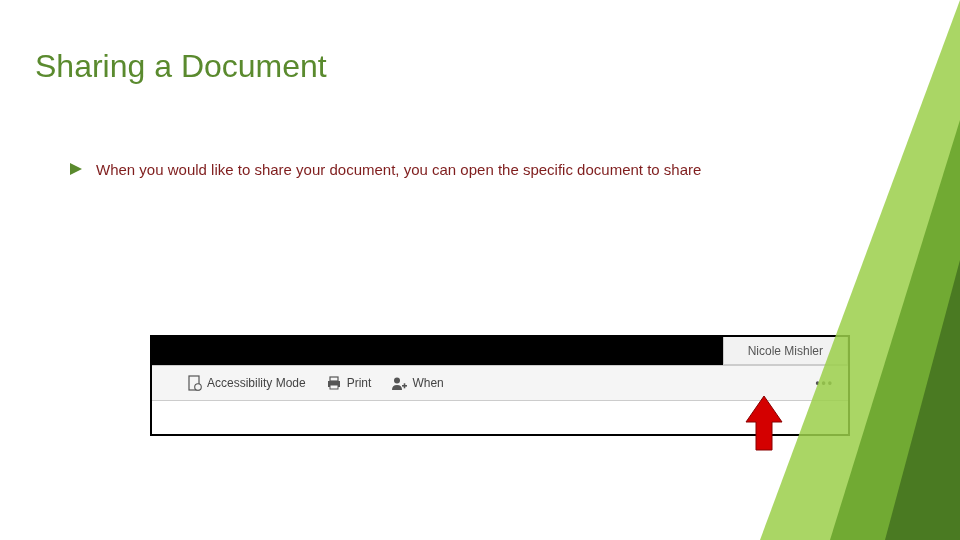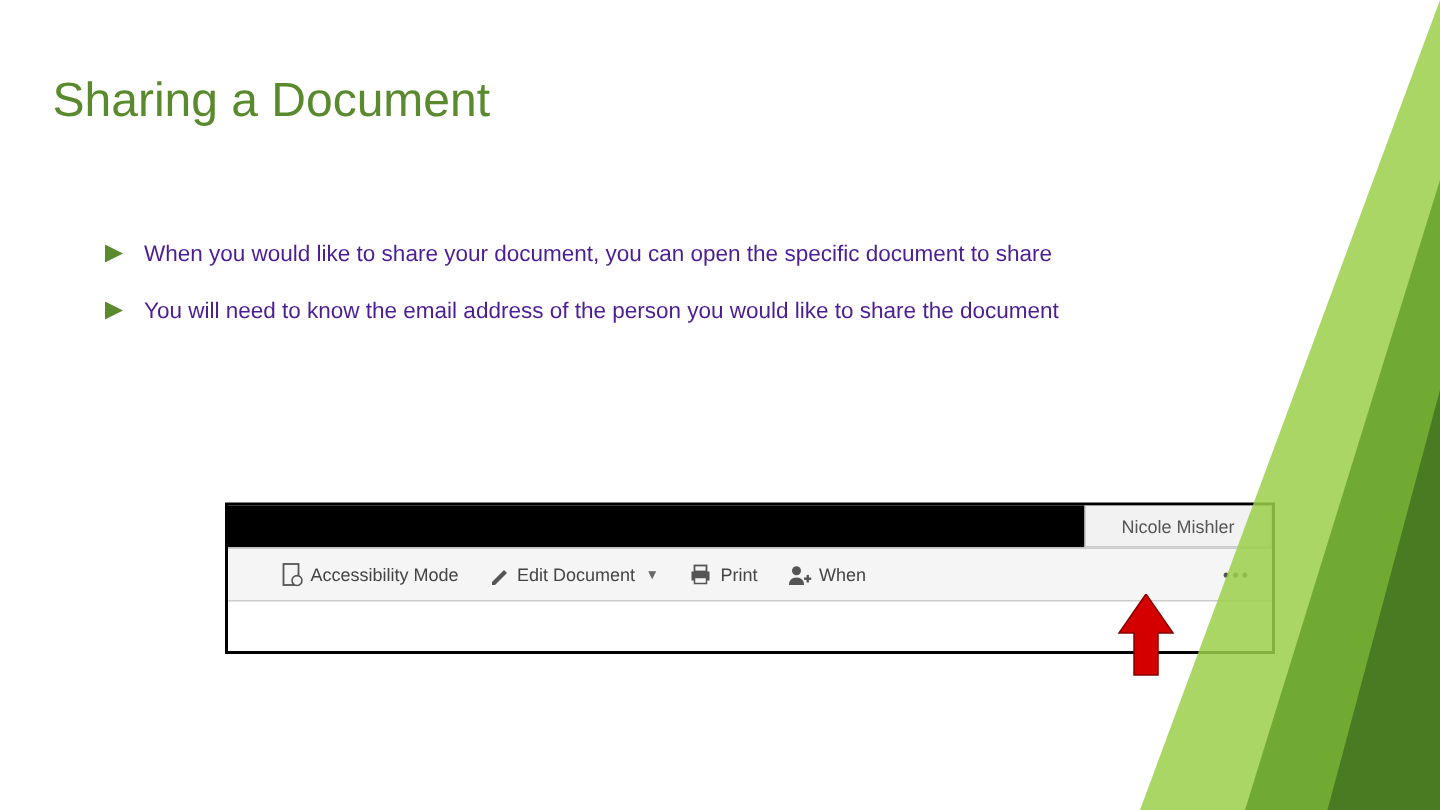--- a/index.html
+++ b/index.html
@@ -29,21 +29,21 @@
   .bullets {
     position: absolute;
     left: 70px;
     top: 160px;
     width: 790px;
   }
   .bullet {
     display: flex;
     align-items: flex-start;
     margin-bottom: 18px;
-    color: #4c1d95;
+    color: #7f1d1d;
     font-size: 15px;
     line-height: 1.35;
   }
   .bullet .arrow {
     flex: 0 0 auto;
     margin-right: 14px;
     margin-top: 3px;
   }
   .bullet .arrow svg { display:block; }
   .screenshot {
@@ -134,55 +134,38 @@
   <h1 class="title">Sharing a Document</h1>
 
   <div class="bullets">
     <div class="bullet">
       <span class="arrow">
         <svg width="12" height="12">
             <polygon points="0,0 12,6 0,12" fill="#5a8a2e"></polygon>
           </svg>
       </span>
       <span>When you would like to share your document, you can open the specific document to share</span>
-    </div>
-    <div class="bullet">
-      <span class="arrow">
-        <svg width="12" height="12">
-            <polygon points="0,0 12,6 0,12" fill="#5a8a2e"></polygon>
-          </svg>
-      </span>
-      <span>You will need to know the email address of the person you would like to share the document</span>
     </div>
   </div>
 
   <div class="screenshot">
     <div class="ss-frame">
       <div class="ss-topbar">
         <div class="ss-username">Nicole Mishler</div>
       </div>
       <div class="ss-toolbar">
         <div class="ss-spacer"></div>
         <div class="ss-item">
           <span class="ico">
             <svg width="14" height="16">
                 <rect x="1" y="1" width="10" height="14" fill="none" stroke="#555" stroke-width="1.2"></rect>
                 <circle cx="10" cy="12" r="3.3" fill="#f5f5f5" stroke="#555" stroke-width="1.1"></circle>
               </svg>
           </span>
           <span>Accessibility Mode</span>
-        </div>
-        <div class="ss-item">
-          <span class="ico">
-            <svg width="14" height="14">
-                <path d="M2 12 L10 4 L12 6 L4 14 L2 14 Z" fill="#555"></path>
-              </svg>
-          </span>
-          <span>Edit Document</span>
-          <span class="caret">▼</span>
         </div>
         <div class="ss-item">
           <span class="ico">
             <svg width="16" height="14">
                 <rect x="2" y="5" width="12" height="6" fill="#555"></rect>
                 <rect x="4" y="1" width="8" height="4" fill="none" stroke="#555" stroke-width="1.2"></rect>
                 <rect x="4" y="9" width="8" height="4" fill="#f5f5f5" stroke="#555" stroke-width="1"></rect>
               </svg>
           </span>
           <span>Print</span>

